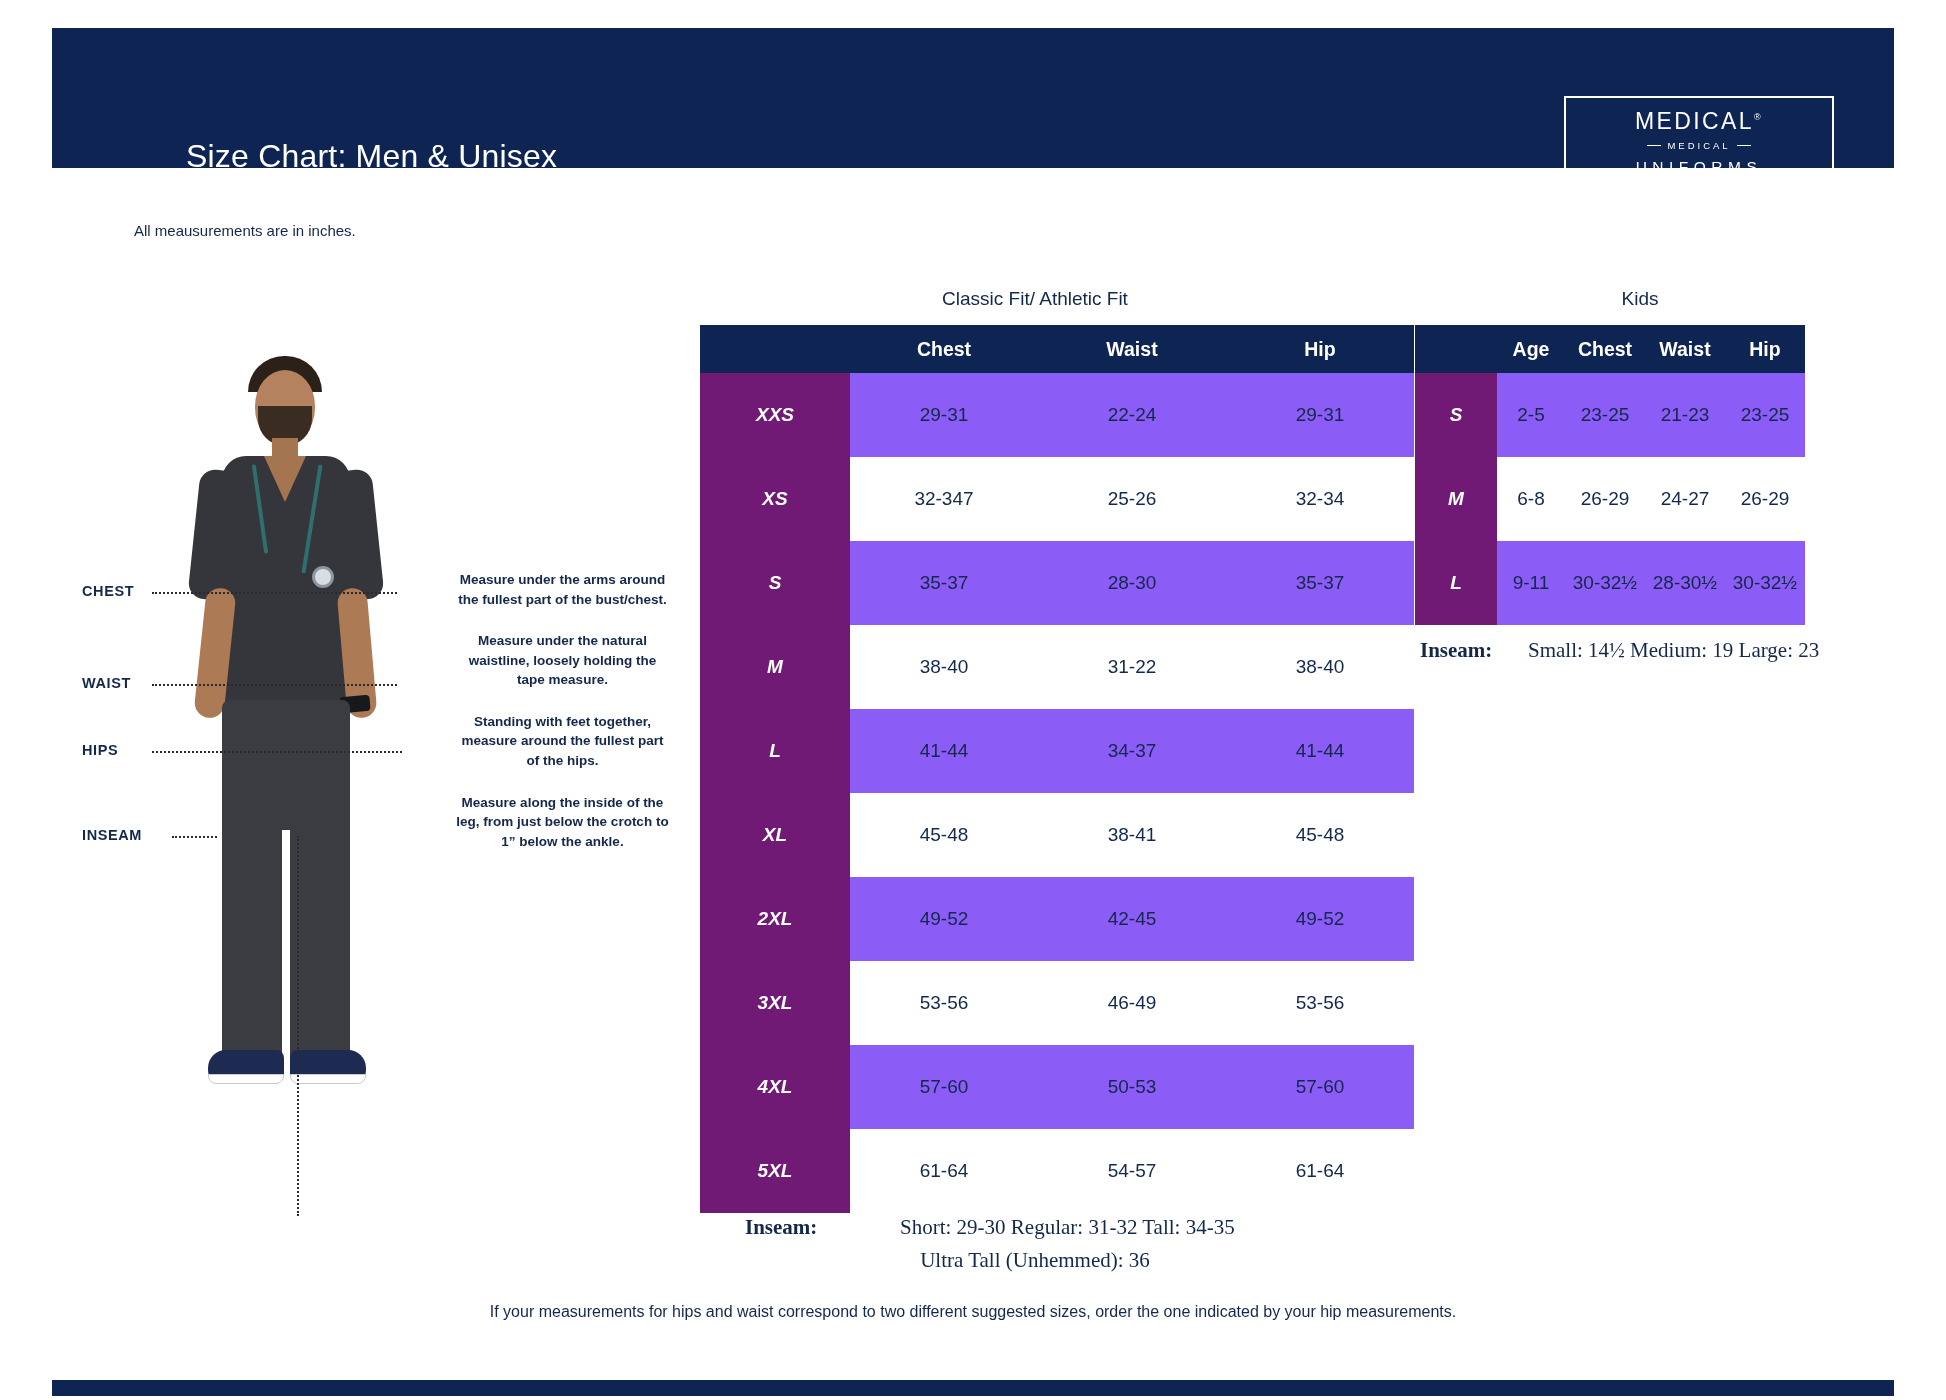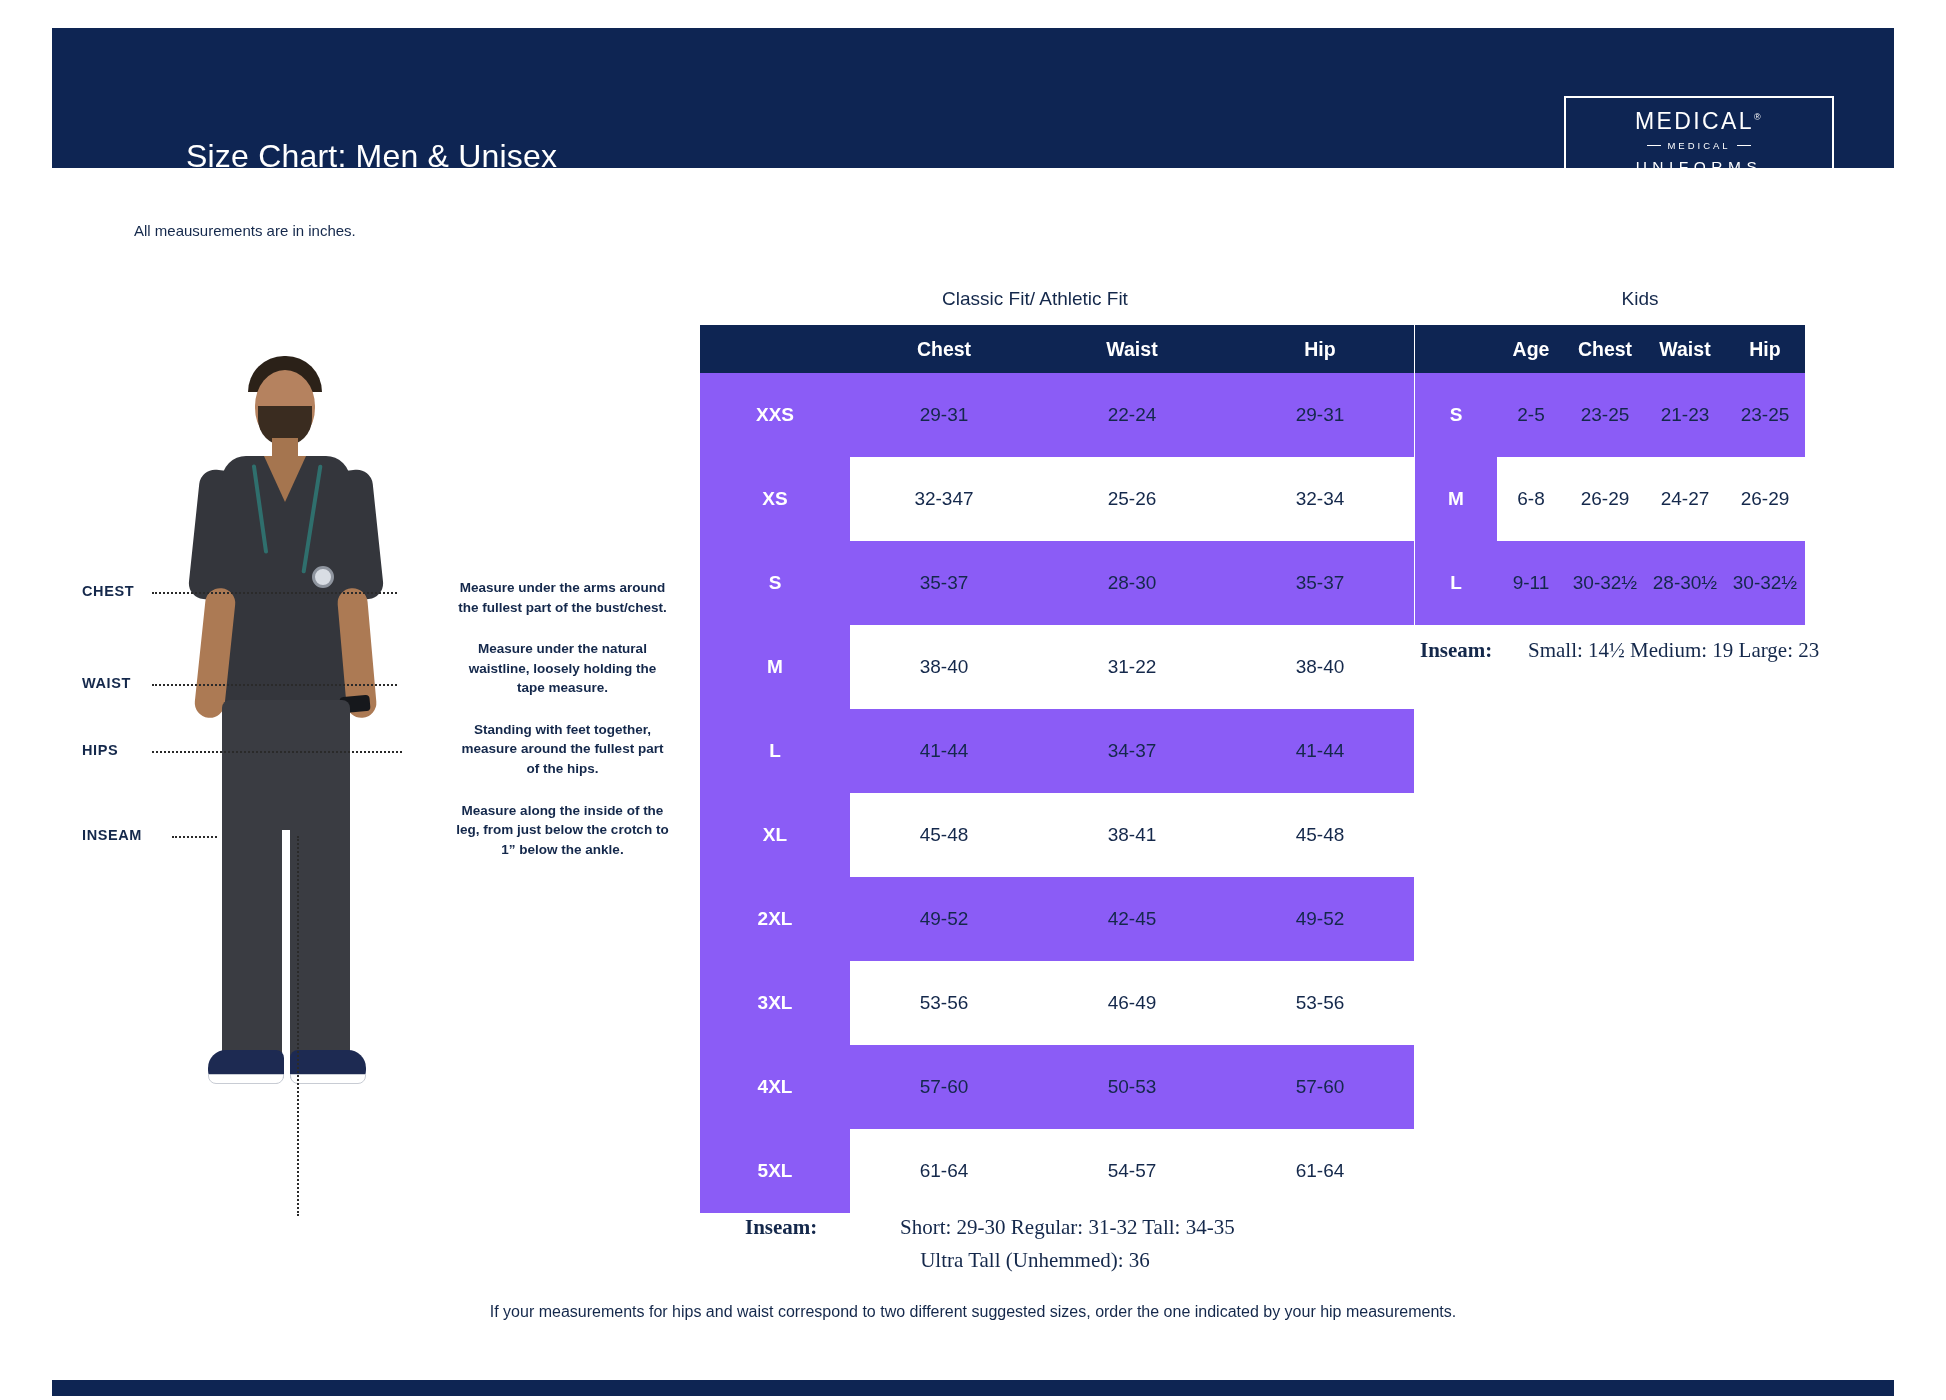--- a/index.html
+++ b/index.html
@@ -213,21 +213,21 @@
     position: absolute;
     left: 455px;
     top: 565px;
     width: 215px;
     text-align: center;
     font-size: 13.5px;
     font-weight: 700;
     line-height: 1.45;
     color: #14284b;
   }
-  .instructions p { margin: 13px 0 22px 0; }
+  .instructions p { margin: 5px 0 22px 0; }
   .instructions p:last-child { margin-bottom: 0; }
 
   
   .table-caption {
     position: absolute;
     font-size: 19px;
     color: #14284b;
     text-align: center;
   }
   table.size-table {
@@ -239,23 +239,24 @@
     text-align: center;
     vertical-align: middle;
   }
   .hdr-row th {
     background: #0e2553;
     color: #ffffff;
     font-weight: 700;
     font-size: 19.5px;
   }
   .size-cell {
-    background: #8b5cf6;
+    background: #701a75;
     color: #ffffff;
     font-weight: 700;
+    font-style: italic;
   }
   .val-cell { color: #14284b; }
   .row-shade .val-cell { background: #8b5cf6; }
   .row-plain .val-cell { background: #ffffff; }
 
   
   #main-table { left: 700px; top: 325px; }
   #main-table .size-cell { width: 148px; height: 82px; }
   #main-table .val-cell  { width: 186px; height: 82px; }
   #main-table .hdr-row th { height: 46px; }

